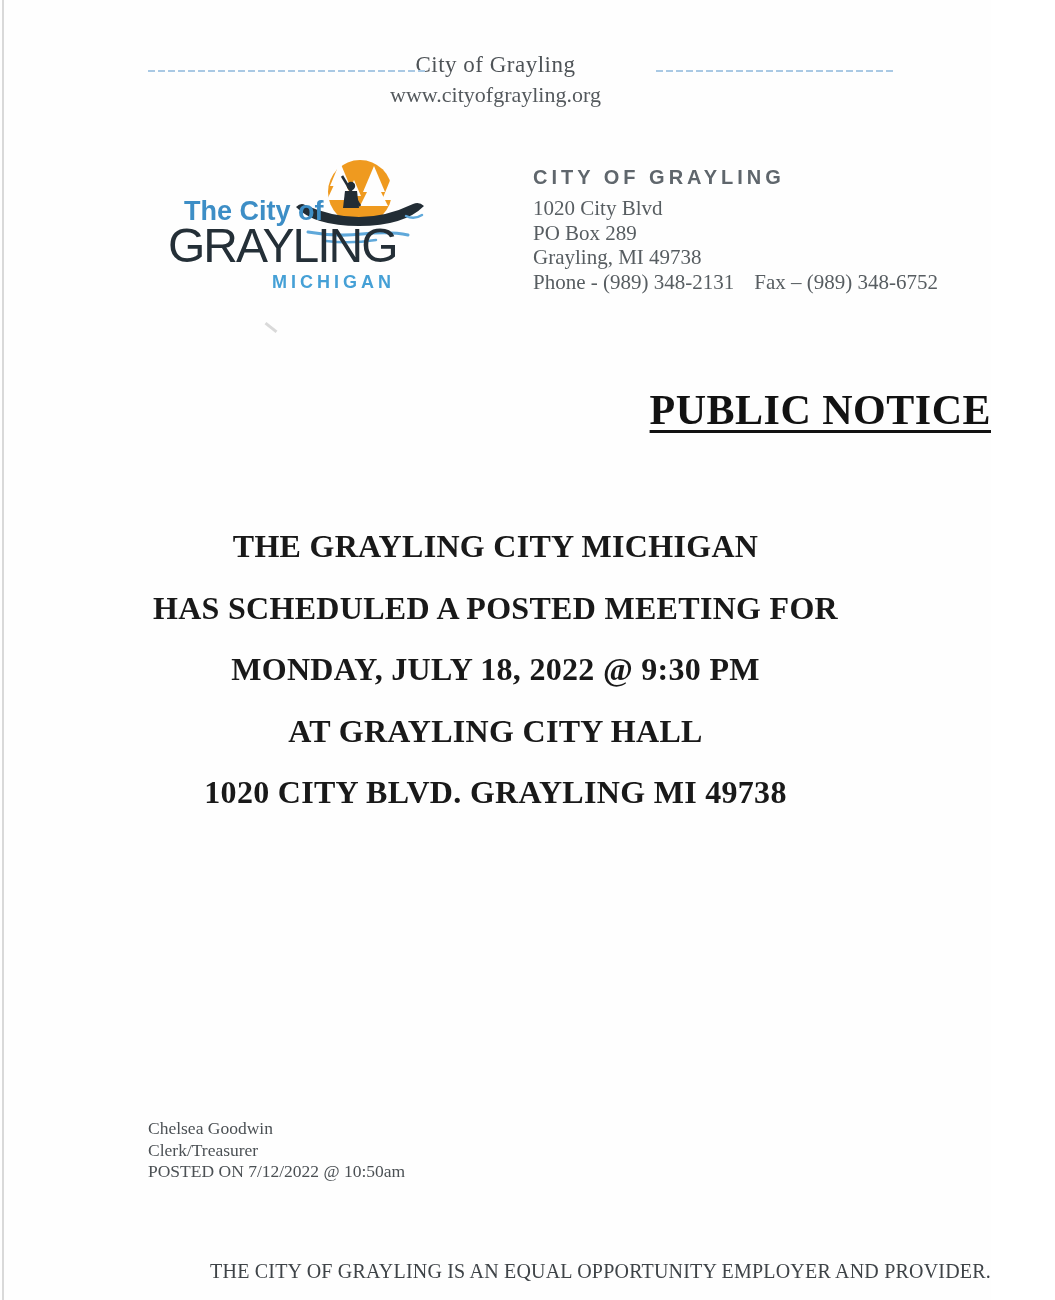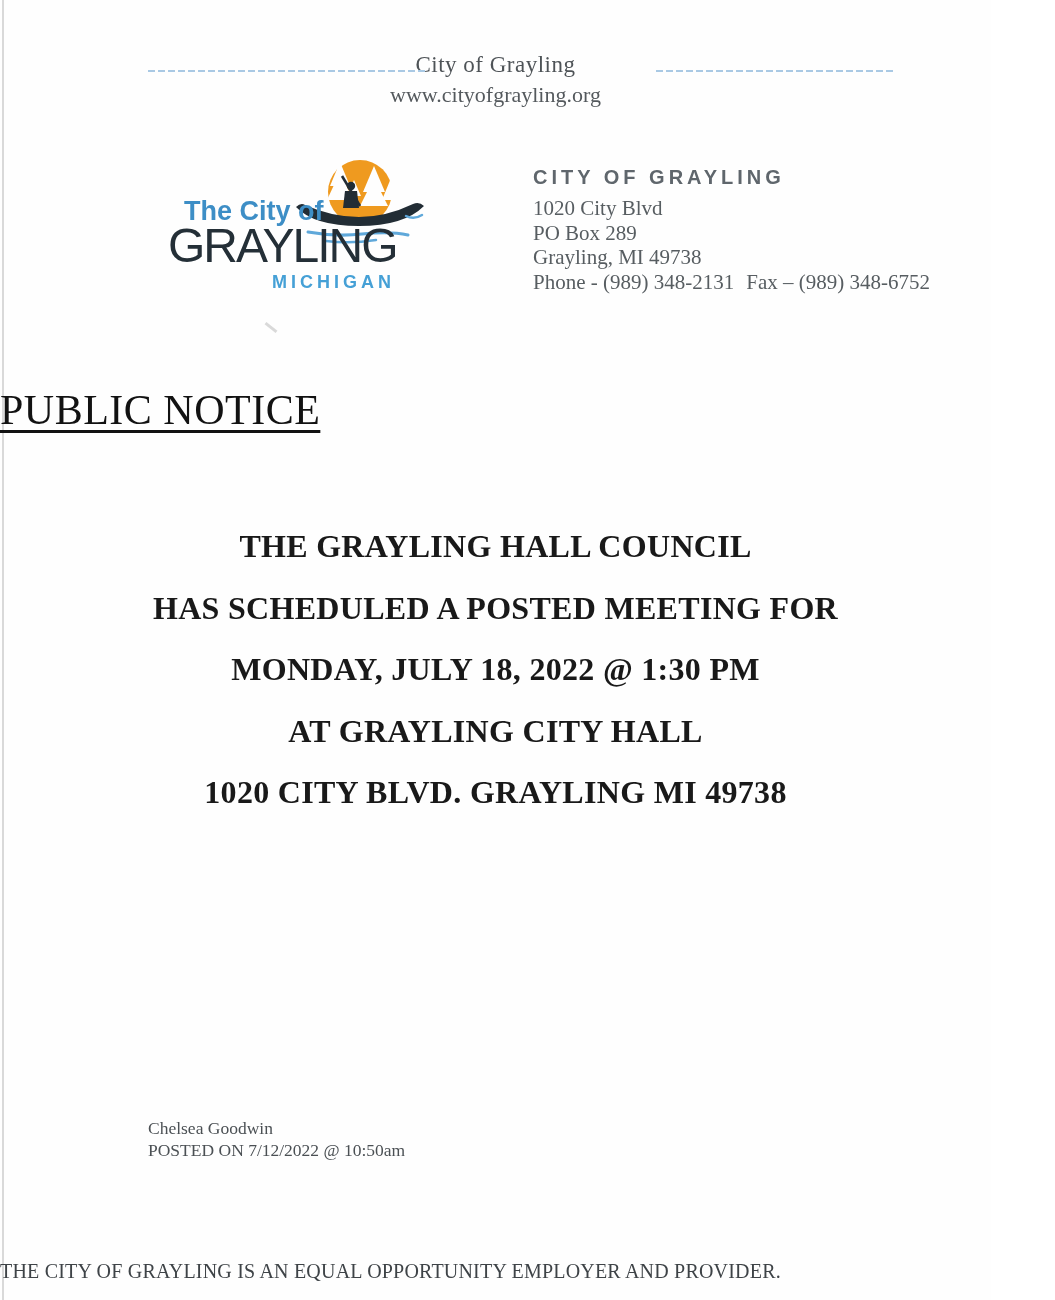--- a/index.html
+++ b/index.html
@@ -65,26 +65,26 @@
   }
 
   
   .address-block { position: absolute; left: 533px; top: 166px; }
   .address-title {
     font-family: "Liberation Sans", sans-serif; font-weight: bold;
     font-size: 20px; letter-spacing: 4px; color: #5f666c; margin-bottom: 7px;
   }
   .address-line { font-size: 21px; line-height: 24.5px; color: #575d61; }
   .phone-fax { font-size: 21px; line-height: 24.5px; color: #575d61; }
-  .phone-fax .fax { margin-left: 12px; }
+  .phone-fax .fax { margin-left: 20px; }
 
   
   .notice-title {
     position: absolute; top: 386px; left: 0; width: 100%;
-    text-align: left; font-size: 42px; font-weight: normal; color: #121212;
+    text-align: right; font-size: 42px; font-weight: bold; color: #121212;
     letter-spacing: .5px;
   }
   .notice-title span {
     text-decoration: underline; text-decoration-thickness: 3px; text-underline-offset: 6px;
   }
 
   
   .notice-body {
     position: absolute; top: 516px; left: 0; width: 100%;
     text-align: center; font-size: 32px; font-weight: bold; color: #191919;
@@ -93,21 +93,21 @@
 
   
   .signature-block {
     position: absolute; left: 148px; top: 1118px;
     font-size: 17.5px; line-height: 21.5px; color: #4b5054;
   }
 
   
   .eeo-line {
     position: absolute; top: 1260px; left: 0; width: 100%;
-    text-align: left; font-size: 20px; color: #3e4347; letter-spacing: .2px;
+    text-align: right; font-size: 20px; color: #3e4347; letter-spacing: .2px;
   }
 </style>
 </head>
 <body>
 
 <div class="page">
 
   <div class="edge-line"></div>
   <div class="artifact-diag"></div>
   <div class="artifact-smudge"></div>
@@ -156,27 +156,28 @@
     <div class="phone-fax">
       <span>Phone - (989) 348-2131</span><span class="fax">Fax – (989) 348-6752</span>
     </div>
   </div>
 
   <div class="notice-title">
     <span>PUBLIC NOTICE</span>
   </div>
 
   <div class="notice-body">
-    <div>THE GRAYLING HALL COUNCIL</div>
+    <div>THE GRAYLING CITY MICHIGAN</div>
     <div>HAS SCHEDULED A POSTED MEETING FOR</div>
-    <div>MONDAY, JULY 18, 2022 @ 1:30 PM</div>
+    <div>MONDAY, JULY 18, 2022 @ 9:30 PM</div>
     <div>AT GRAYLING CITY HALL</div>
     <div>1020 CITY BLVD. GRAYLING MI 49738</div>
   </div>
 
   <div class="signature-block">
     <div>Chelsea Goodwin</div>
+    <div>Clerk/Treasurer</div>
     <div>POSTED ON 7/12/2022 @ 10:50am</div>
   </div>
 
   <div class="eeo-line">THE CITY OF GRAYLING IS AN EQUAL OPPORTUNITY EMPLOYER AND PROVIDER.</div>
 
 </div>
 
 </body></html>

